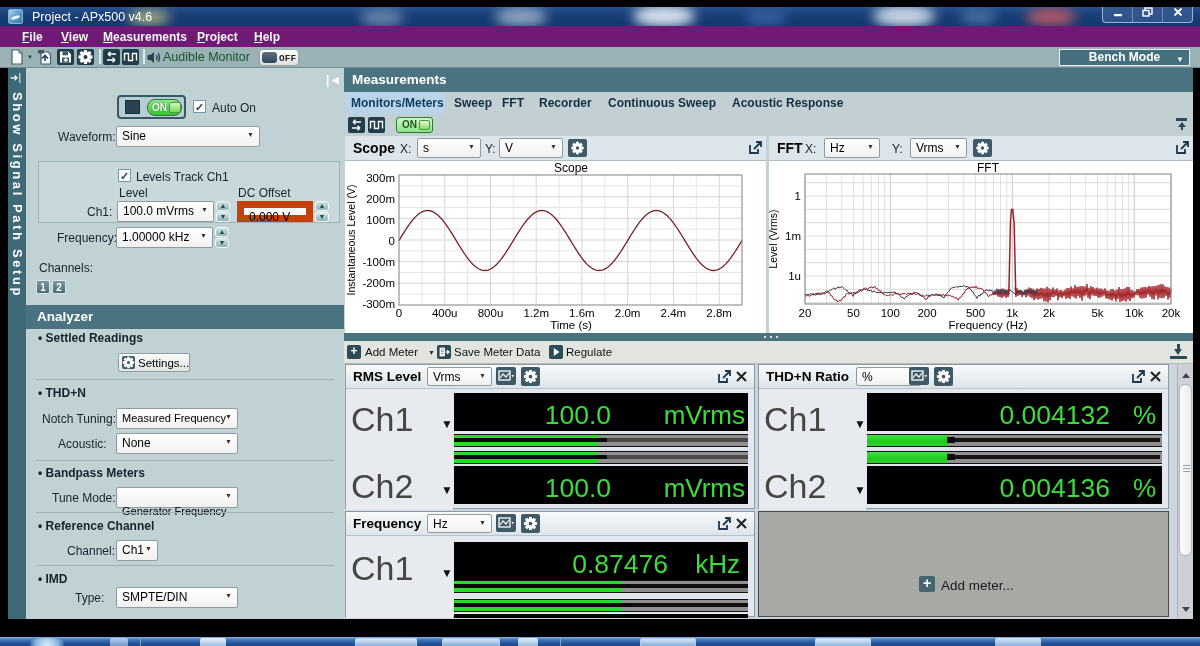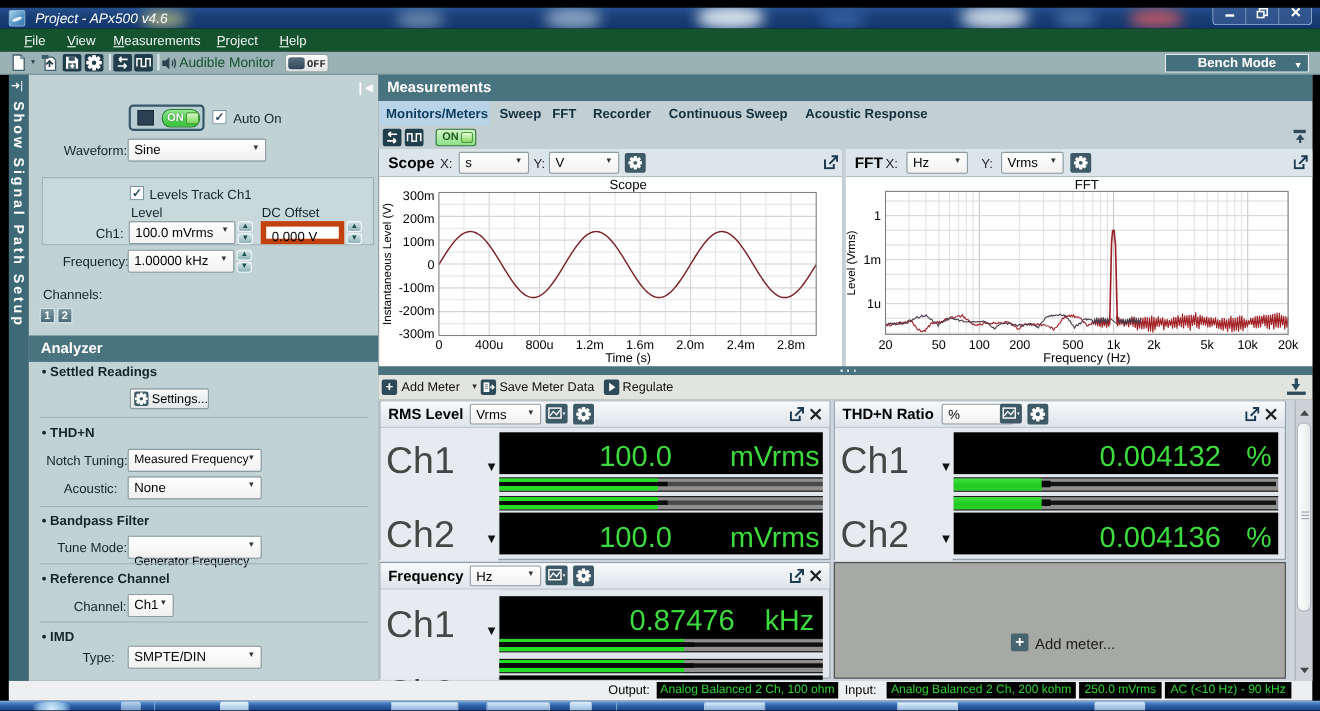--- a/index.html
+++ b/index.html
@@ -2,35 +2,35 @@
 <html><head>
 <meta charset="utf-8">
 <style>
 * { margin:0; padding:0; box-sizing:border-box; }
 html,body { width:1200px; height:646px; overflow:hidden; background:#000; font-family:"Liberation Sans", sans-serif; }
 .abs { position:absolute; }
 #stage { position:relative; width:1200px; height:646px; background:#000; }
 
 
 #titlebar { left:0; top:7px; width:1200px; height:19px; overflow:hidden;
-  background:linear-gradient(to bottom,#26508e 0%,#1a4078 40%,#12366e 100%);font-style:italic; }
+  background:linear-gradient(to bottom,#26508e 0%,#1a4078 40%,#12366e 100%); }
 .blur { position:absolute; border-radius:50%; filter:blur(6px); }
 #apicon { left:8px; top:2px; width:15px; height:15px; border-radius:2px;
   background:linear-gradient(135deg,#a8d4ec 0%,#5898c8 55%,#3a78ae 100%); border:1px solid #88b4d4; }
 #apicon:after { content:""; position:absolute; left:2px; top:6px; width:9px; height:3px; background:#e8f4fa; border-radius:50%; transform:rotate(-20deg); }
 #titletext { left:32px; top:3px; color:#fff; font-size:12.5px; }
 #winbtns { left:1102px; top:0px; width:91px; height:16px; background:rgba(55,90,145,.8);
   border:1px solid #9ab4d4; border-top:none; border-radius:0 0 4px 4px; display:flex; }
 #winbtns div { flex:1; color:#fff; text-align:center; font-size:9.5px; line-height:14px; font-weight:bold;
   border-right:1px solid rgba(170,195,225,.5); }
 #winbtns div:last-child { border-right:none; }
 
 
-#menubar { left:0; top:26px; width:1200px; height:21px; background:#14532d; color:#f0f5f5;
-  font-size:12px; font-weight:normal; }
+#menubar { left:0; top:26px; width:1200px; height:21px; background:#701a75; color:#f0f5f5;
+  font-size:12px; font-weight:bold; }
 #menubar span { position:absolute; top:4px; }
 #menubar u { text-decoration:underline; }
 #toolbar { left:0; top:47px; width:1200px; height:21px; background:#9ab2b6; border-bottom:1px solid #6f8d92; }
 .tbico { position:absolute; top:2px; width:17px; height:16px; background:#203d4b; border-radius:2px;
   color:#fff; text-align:center; font-size:11px; line-height:16px; }
 .tbsep { position:absolute; top:2px; width:2px; height:15px; background:#dcecec; }
 #audmon { position:absolute; left:163px; top:3px; color:#14532d; font-size:12.5px; font-weight:normal; }
 #offtog { position:absolute; left:259px; top:2px; width:40px; height:17px; background:linear-gradient(#fefefe,#e0e0e0);
   border:1px solid #98a4a4; border-radius:4px;font-family:Liberation Mono, monospace; }
 #offtog .knob { position:absolute; left:2px; top:2px; width:15px; height:11px; background:linear-gradient(#5a7080,#32485a); border-radius:3px; }
@@ -175,34 +175,34 @@
     <div class="abs" style="left:91px;top:27px;width:69px;height:24px;border:2px solid #39576b;border-radius:4px;background:#b7cdd2">
       <div class="abs" style="left:6px;top:3px;width:15px;height:14px;background:#2c4254;border:1px solid #1c2e3c"></div>
       <div class="abs" style="left:28px;top:2px;width:35px;height:17px;border:1px solid #2e7a2e;border-radius:8px;background:linear-gradient(#8fe88f,#35c435)">
         <span style="position:absolute;left:4px;top:2px;font-size:10px;font-weight:bold;color:#fff;text-shadow:0 0 2px #1a6a1a">ON</span>
         <div class="abs" style="left:21px;top:2px;width:12px;height:11px;background:linear-gradient(#d6f8c6,#7ad85a);border:1px solid #4a9a3a;border-radius:2px"></div>
       </div>
     </div>
     <div class="cb" style="left:167px;top:32px">✓</div>
     <div class="lbl" style="left:186px;top:33px">Auto On</div>
     <div class="lbl" style="left:32px;top:62px">Waveform:</div>
-    <div class="combo" style="left:90px;top:58px;width:126px;height:21px">Sine</div>
+    <div class="combo" style="left:90px;top:58px;width:144px;height:21px">Sine</div>
 
     <div class="abs" style="left:12px;top:93px;width:302px;height:62px;background:#c9d8da;border:1px solid #9db3b7">
       <div class="cb" style="left:79px;top:7px">✓</div>
       <div class="lbl" style="left:97px;top:8px">Levels Track Ch1</div>
       <div class="lbl" style="left:80px;top:24px">Level</div>
       <div class="lbl" style="left:199px;top:24px">DC Offset</div>
       <div class="lbl" style="left:48px;top:43px">Ch1:</div>
       <div class="combo" style="left:78px;top:39px;width:97px;height:21px">100.0 mVrms</div>
       <div class="spin" style="left:177px;top:39px">
           <div class="up">▲</div>
           <div class="dn">▼</div>
         </div>
-      <div class="abs" style="left:198px;top:39px;width:76px;height:21px;background:#fff;border:5px solid #c2410c;font-size:12px;padding:2px 0 0 5px">0.000 V</div>
+      <div class="abs" style="left:198px;top:39px;width:76px;height:21px;background:#fff;border:7px solid #c2410c;font-size:12px;padding:2px 0 0 5px">0.000 V</div>
       <div class="spin" style="left:276px;top:39px">
           <div class="up">▲</div>
           <div class="dn">▼</div>
         </div>
     </div>
     <div class="lbl" style="left:31px;top:163px">Frequency:</div>
     <div class="combo" style="left:90px;top:159px;width:97px;height:21px">1.00000 kHz</div>
     <div class="spin" style="left:189px;top:159px">
         <div class="up">▲</div>
         <div class="dn">▼</div>
@@ -218,21 +218,21 @@
             <path d="M12.41,6.09 L15.05,6.54 L15.05,9.46 L12.41,9.91 L12.46,9.77 L14.02,11.95 L11.95,14.02 L9.77,12.46 L9.91,12.41 L9.46,15.05 L6.54,15.05 L6.09,12.41 L6.23,12.46 L4.05,14.02 L1.98,11.95 L3.54,9.77 L3.59,9.91 L0.95,9.46 L0.95,6.54 L3.59,6.09 L3.54,6.23 L1.98,4.05 L4.05,1.98 L6.23,3.54 L6.09,3.59 L6.54,0.95 L9.46,0.95 L9.91,3.59 L9.77,3.54 L11.95,1.98 L14.02,4.05 L12.46,6.23 Z M10.0,8 A2.0,2.0 0 1 0 6.0,8 A2.0,2.0 0 1 0 10.0,8 Z" fill="#fff" fill-rule="evenodd"></path>
           </svg></div>
     </div>
     <div class="sep" style="left:10px;top:311px;width:298px"></div>
     <div class="seclbl" style="left:12px;top:318px">• THD+N</div>
     <div class="lbl" style="left:16px;top:344px">Notch Tuning:</div>
     <div class="combo" style="left:90px;top:340px;width:122px;height:21px;font-size:11px;padding-top:3px">Measured Frequency</div>
     <div class="lbl" style="left:32px;top:369px">Acoustic:</div>
     <div class="combo" style="left:90px;top:365px;width:122px;height:21px">None</div>
     <div class="sep" style="left:10px;top:392px;width:298px"></div>
-    <div class="seclbl" style="left:12px;top:398px">• Bandpass Filter</div>
+    <div class="seclbl" style="left:12px;top:398px">• Bandpass Meters</div>
     <div class="lbl" style="left:26px;top:423px">Tune Mode:</div>
     <div class="combo" style="left:90px;top:419px;width:122px;height:21px;font-size:11px;padding-top:17px">Generator Frequency</div>
     <div class="sep" style="left:10px;top:444px;width:298px"></div>
     <div class="seclbl" style="left:12px;top:451px">• Reference Channel</div>
     <div class="lbl" style="left:41px;top:476px">Channel:</div>
     <div class="combo" style="left:90px;top:472px;width:42px;height:21px">Ch1</div>
     <div class="sep" style="left:10px;top:497px;width:298px"></div>
     <div class="seclbl" style="left:12px;top:504px">• IMD</div>
     <div class="lbl" style="left:49px;top:523px">Type:</div>
     <div class="combo" style="left:90px;top:519px;width:122px;height:21px">SMPTE/DIN</div>
@@ -570,28 +570,20 @@
       <div class="abs triup" style="left:4px;top:9px"></div>
       <div class="abs" style="left:1px;top:20px;width:13px;height:172px;background:linear-gradient(to right,#fdfdfd,#e8ebee);border:1px solid #b0b6bc;border-radius:6px">
         <div style="position:absolute;left:3px;top:80px;width:7px;height:1px;background:#9aa2aa"></div>
         <div style="position:absolute;left:3px;top:83px;width:7px;height:1px;background:#9aa2aa"></div>
         <div style="position:absolute;left:3px;top:86px;width:7px;height:1px;background:#9aa2aa"></div>
       </div>
       <div class="abs tridn" style="left:4px;top:243px"></div>
     </div>
   </div>
 
-  <div class="abs" id="statusbar">
-    <span class="abs" style="left:545px;top:3px">Output:</span>
-    <div class="sbox" style="left:589px;width:165px">Analog Balanced 2 Ch, 100 ohm</div>
-    <span class="abs" style="left:760px;top:3px">Input:</span>
-    <div class="sbox" style="left:798px;width:172px">Analog Balanced 2 Ch, 200 kohm</div>
-    <div class="sbox" style="left:973px;width:75px">250.0 mVrms</div>
-    <div class="sbox" style="left:1051px;width:115px">AC (&lt;10 Hz) - 90 kHz</div>
-  </div>
   <div class="abs" id="taskbar">
     <div style="left:30px;width:34px;border-radius:50% 50% 0 0;background:radial-gradient(circle at 50% 90%, #d8ecfa 0%, #88b8e0 60%, rgba(90,140,200,0) 100%)"></div>
     <div style="left:110px;width:18px;background:linear-gradient(#cfe2f4,#86b0da);border-radius:2px 2px 0 0;opacity:.8"></div>
     <div style="left:140px;width:1px;background:#7aa2d0"></div>
     <div style="left:200px;width:26px;background:linear-gradient(#e8f2fa,#9cc0e4);border-radius:2px 2px 0 0"></div>
     <div style="left:355px;width:62px;background:linear-gradient(#dceaf8,#88b0dc);border:1px solid #b8d2ec;border-bottom:none;border-radius:2px 2px 0 0"></div>
     <div style="left:442px;width:58px;background:linear-gradient(#d4e6f6,#80aad8);border:1px solid #b0ccE8;border-bottom:none;border-radius:2px 2px 0 0"></div>
     <div style="left:518px;width:20px;background:linear-gradient(#e0eefa,#94bce2);border-radius:2px 2px 0 0"></div>
     <div style="left:560px;width:1px;background:#7aa2d0"></div>
     <div style="left:640px;width:56px;background:linear-gradient(#d4e6f6,#84aeda);border:1px solid #b0ccE8;border-bottom:none;border-radius:2px 2px 0 0"></div>

